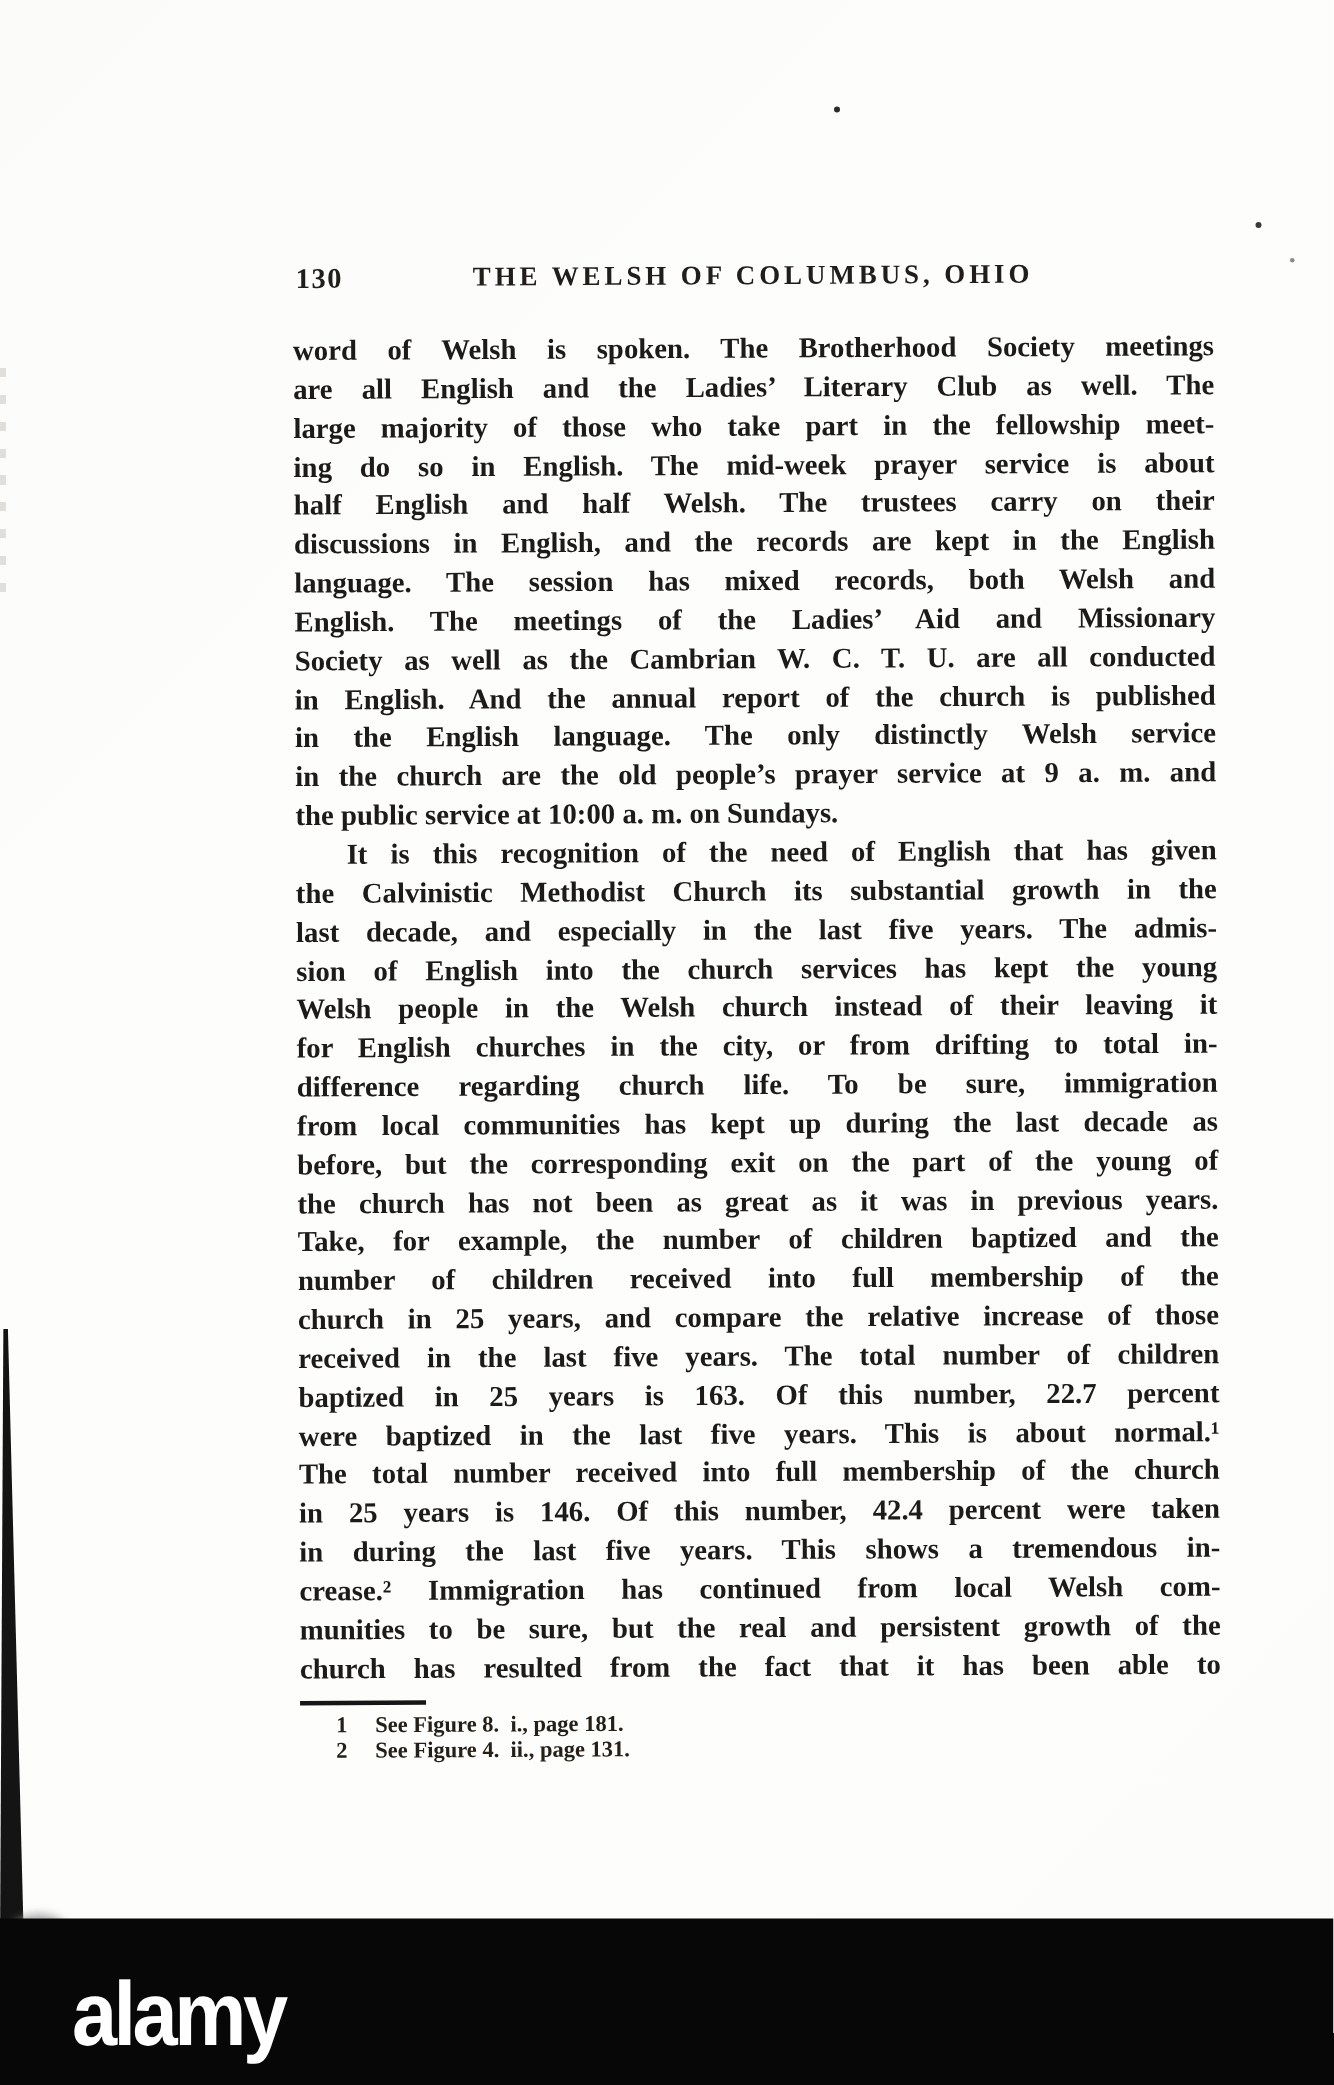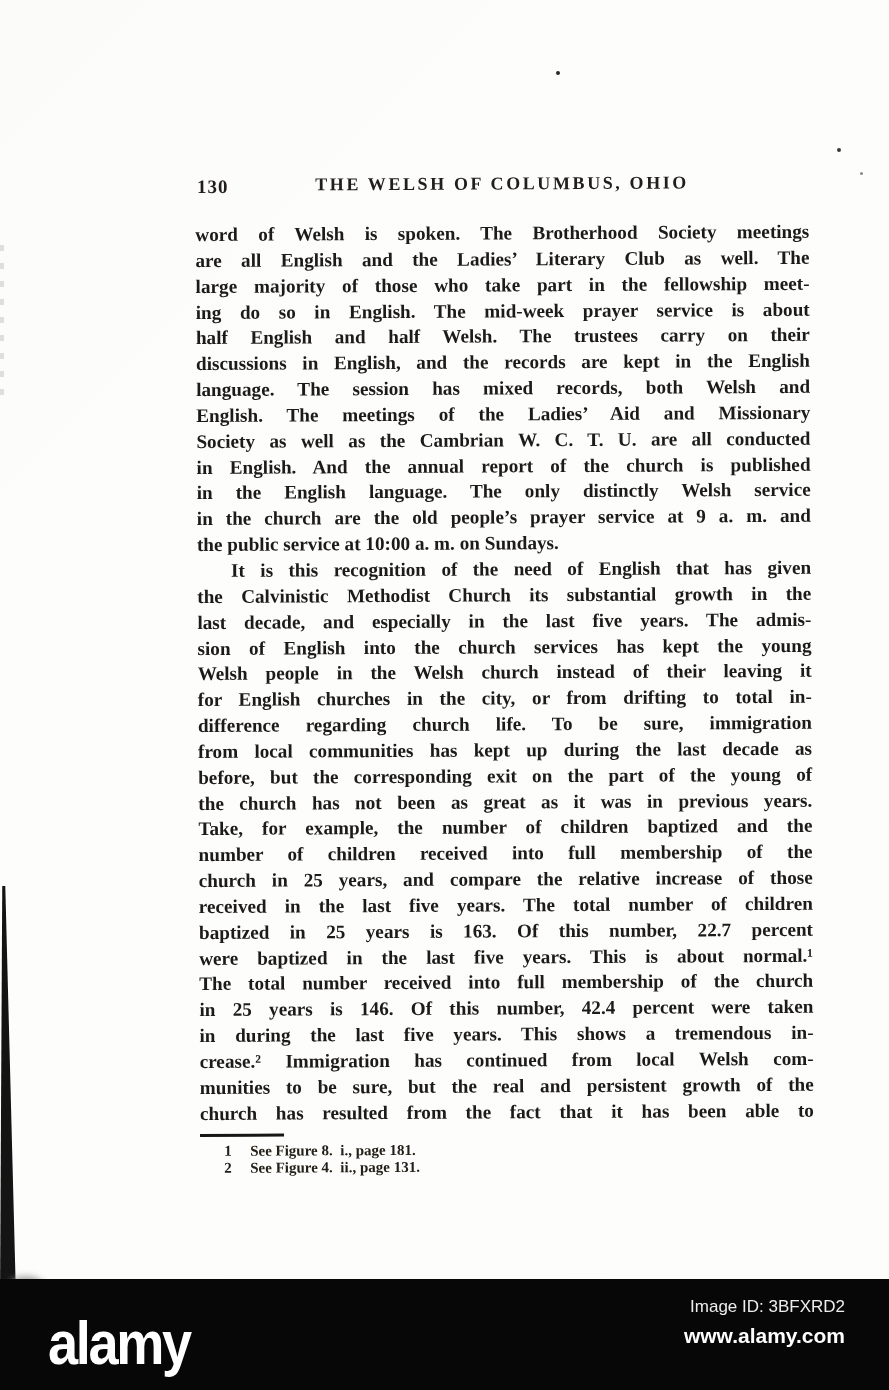--- a/index.html
+++ b/index.html
@@ -153,19 +153,15 @@
 
   <div class="binding"></div>
   <div class="smudge"></div>
   <div class="edge-marks"></div>
   <div class="speck speck-1"></div>
   <div class="speck speck-2"></div>
   <div class="speck speck-3"></div>
 
   <div class="bar">
     <div class="logo">alamy</div>
-    <div class="meta">
-      <div class="imageid">Image ID: 3BFXRD2</div>
-      <div class="url">www.alamy.com</div>
-    </div>
   </div>
 
 </div>
 
 </body></html>

